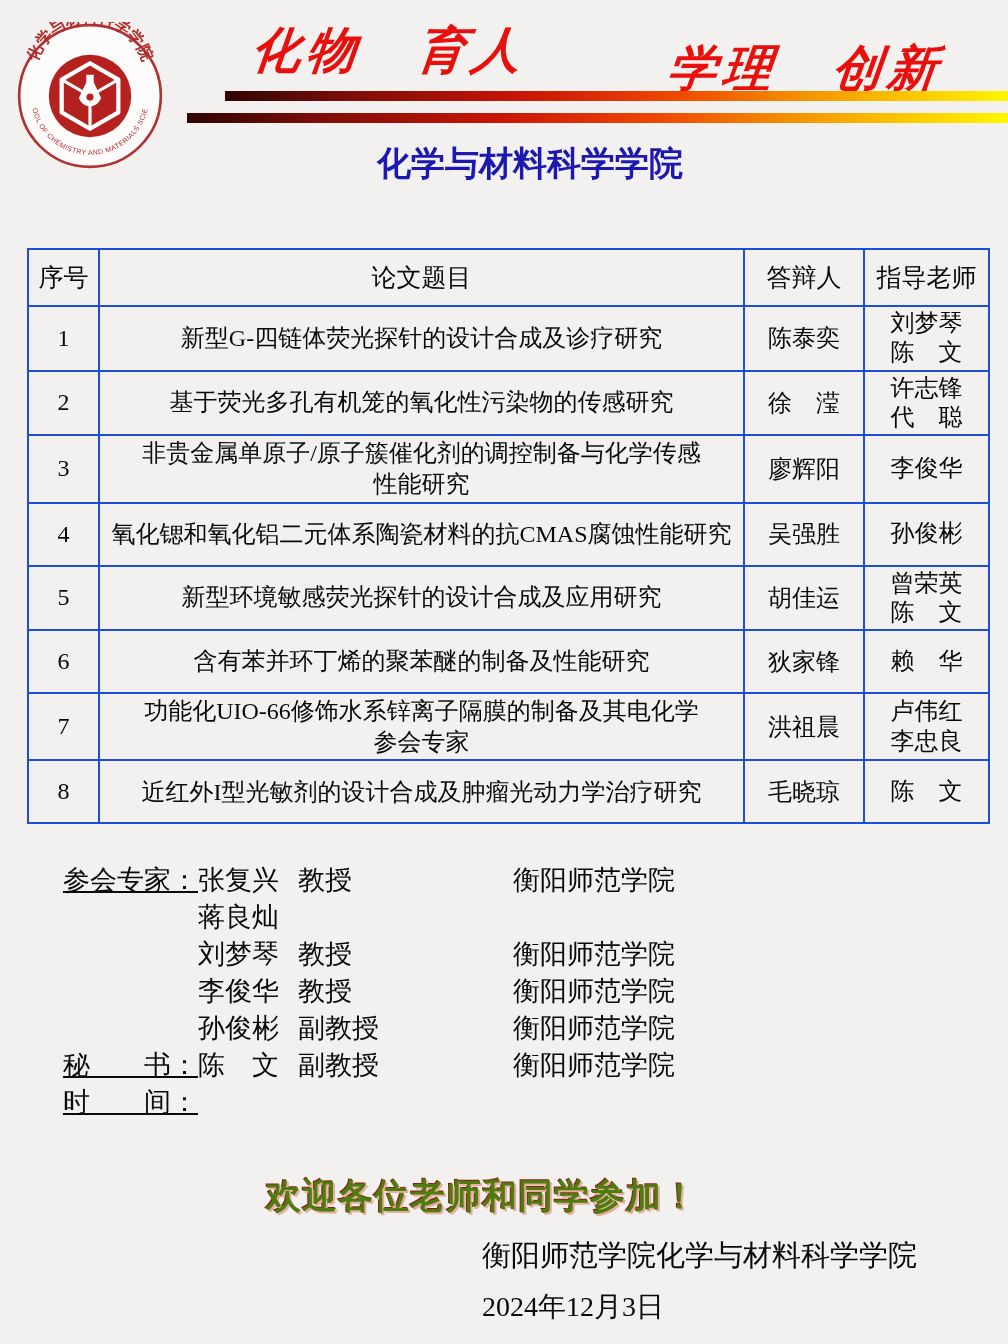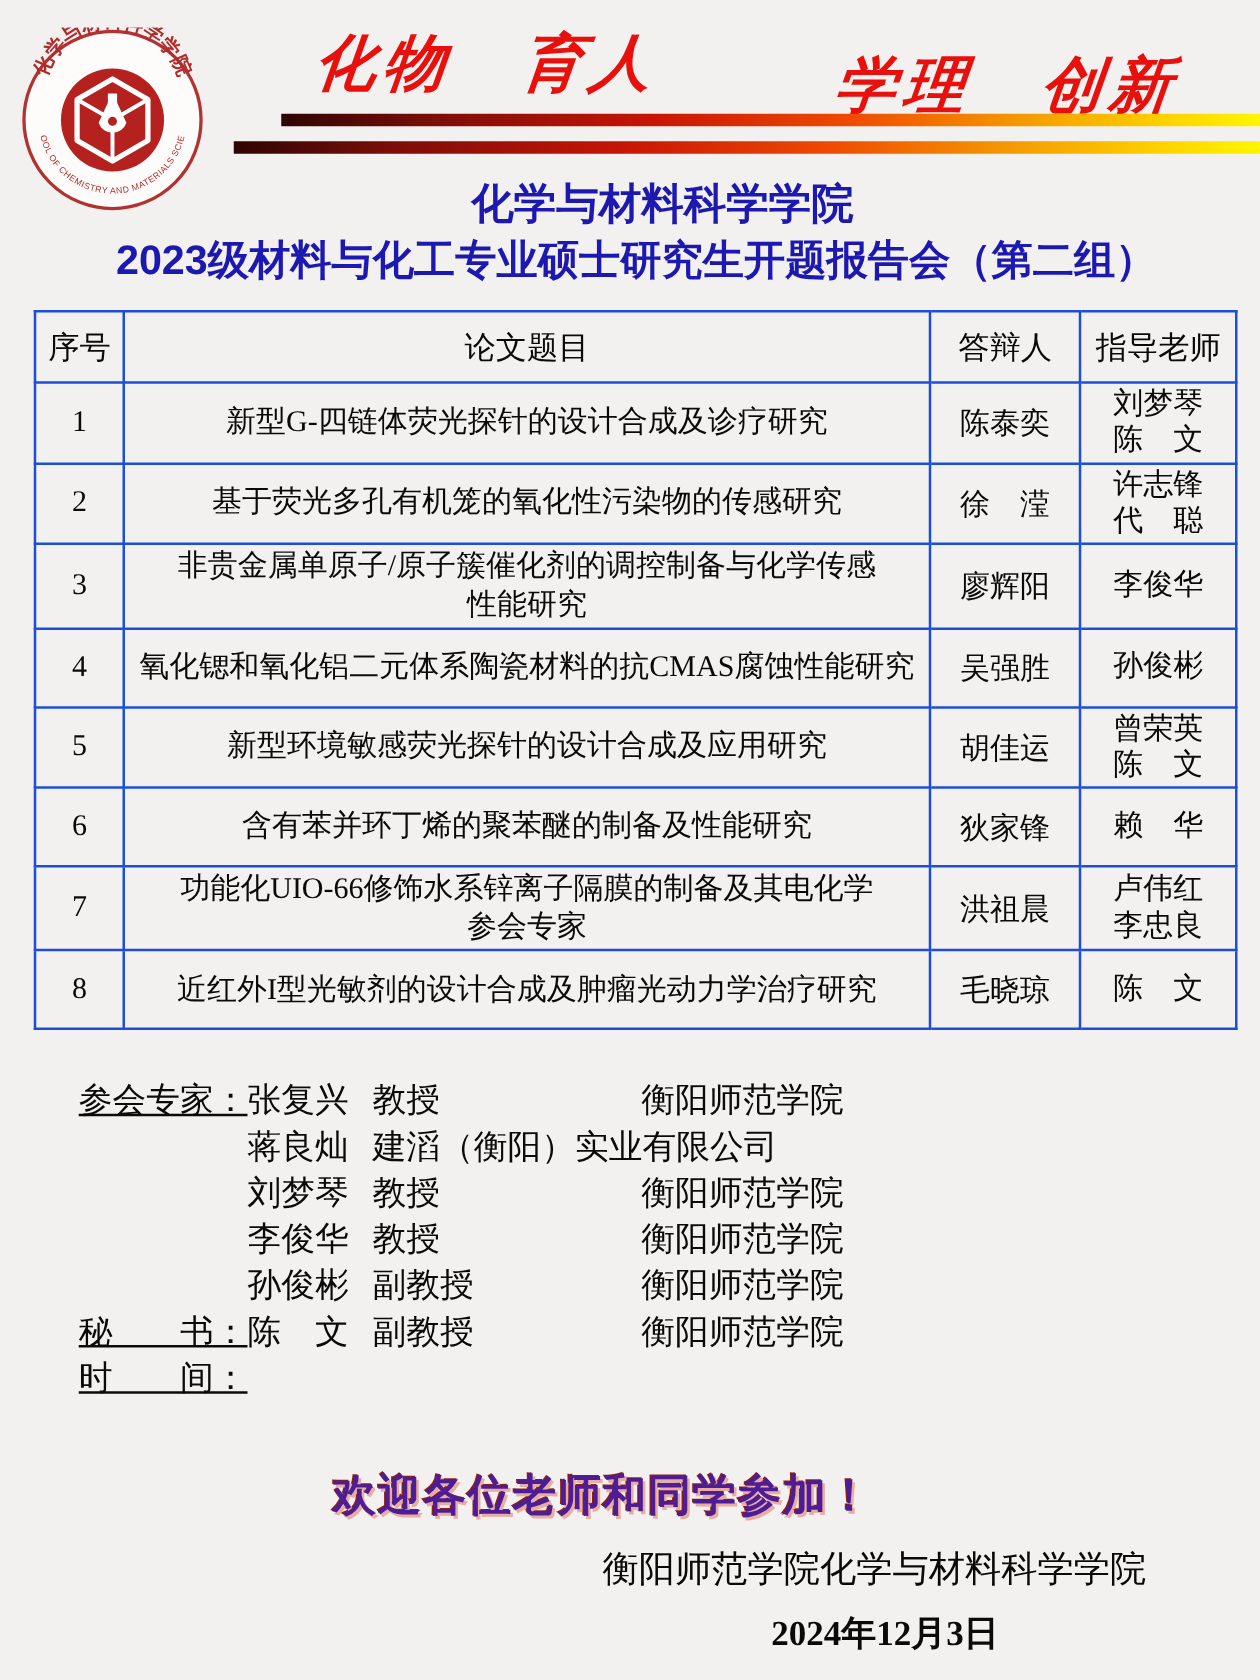--- a/index.html
+++ b/index.html
@@ -63,32 +63,32 @@
   .i-label{display:inline-block;width:135px;text-decoration:underline;}
   .i-name{display:inline-block;width:100px;}
   .i-title{display:inline-block;width:215px;}
   .i-org{display:inline-block;}
   .i-value{display:inline-block;}
   .bold-val{font-weight:bold;}
   
   .welcome{
     position:absolute;left:266px;top:1173px;
     font-size:35px;font-weight:bold;letter-spacing:1px;
-    color:#4c1d95;
+    color:#4d7c0f;
     font-family:"Liberation Sans","DejaVu Sans",sans-serif;
     text-shadow:2px 2px 0 #e9aca2,-1px -1px 0 #8f1d14;
     white-space:nowrap;
   }
   .footer-org{
     position:absolute;left:482px;top:1236px;width:452px;
     text-align:left;font-size:29px;white-space:nowrap;
   }
   .footer-date{
     position:absolute;left:482px;top:1288px;width:452px;
-    text-align:center;font-size:28px;font-weight:bold;
+    font-size:28px;font-weight:normal;
   }
 </style>
 </head>
 <body>
 
 <svg class="logo" viewBox="0 0 140 140">
   <defs>
     <path id="arcTop" d="M 18.8 61 A 52 52 0 1 1 121.2 61"></path>
     <path id="arcBottom" d="M 14.9 79.7 A 56 56 0 0 0 125.1 79.7"></path>
   </defs>
@@ -110,21 +110,20 @@
   </g>
 </svg>
 
 <div class="motto motto-left">化物　育人</div>
 <div class="motto motto-right">学理　创新</div>
 <div class="grad-bar bar1"></div>
 <div class="grad-bar bar2"></div>
 
 <div class="titles">
   <div class="title-l1">化学与材料科学学院</div>
-  <div class="title-l2">2023级材料与化工专业硕士研究生开题报告会（第二组）</div>
 </div>
 
 <table class="defense">
   <colgroup>
     <col style="width:71px">
       <col style="width:645px">
       <col style="width:120px">
       <col style="width:125px">
   </colgroup>
   <thead>
@@ -196,21 +195,20 @@
 <div class="info">
   <div class="info-row">
     <span class="i-label">参会专家：</span>
     <span class="i-name">张复兴</span>
     <span class="i-title">教授</span>
     <span class="i-org">衡阳师范学院</span>
   </div>
   <div class="info-row">
     <span class="i-label"></span>
     <span class="i-name">蒋良灿</span>
-    <span class="i-org">建滔（衡阳）实业有限公司</span>
   </div>
   <div class="info-row">
     <span class="i-label"></span>
     <span class="i-name">刘梦琴</span>
     <span class="i-title">教授</span>
     <span class="i-org">衡阳师范学院</span>
   </div>
   <div class="info-row">
     <span class="i-label"></span>
     <span class="i-name">李俊华</span>

